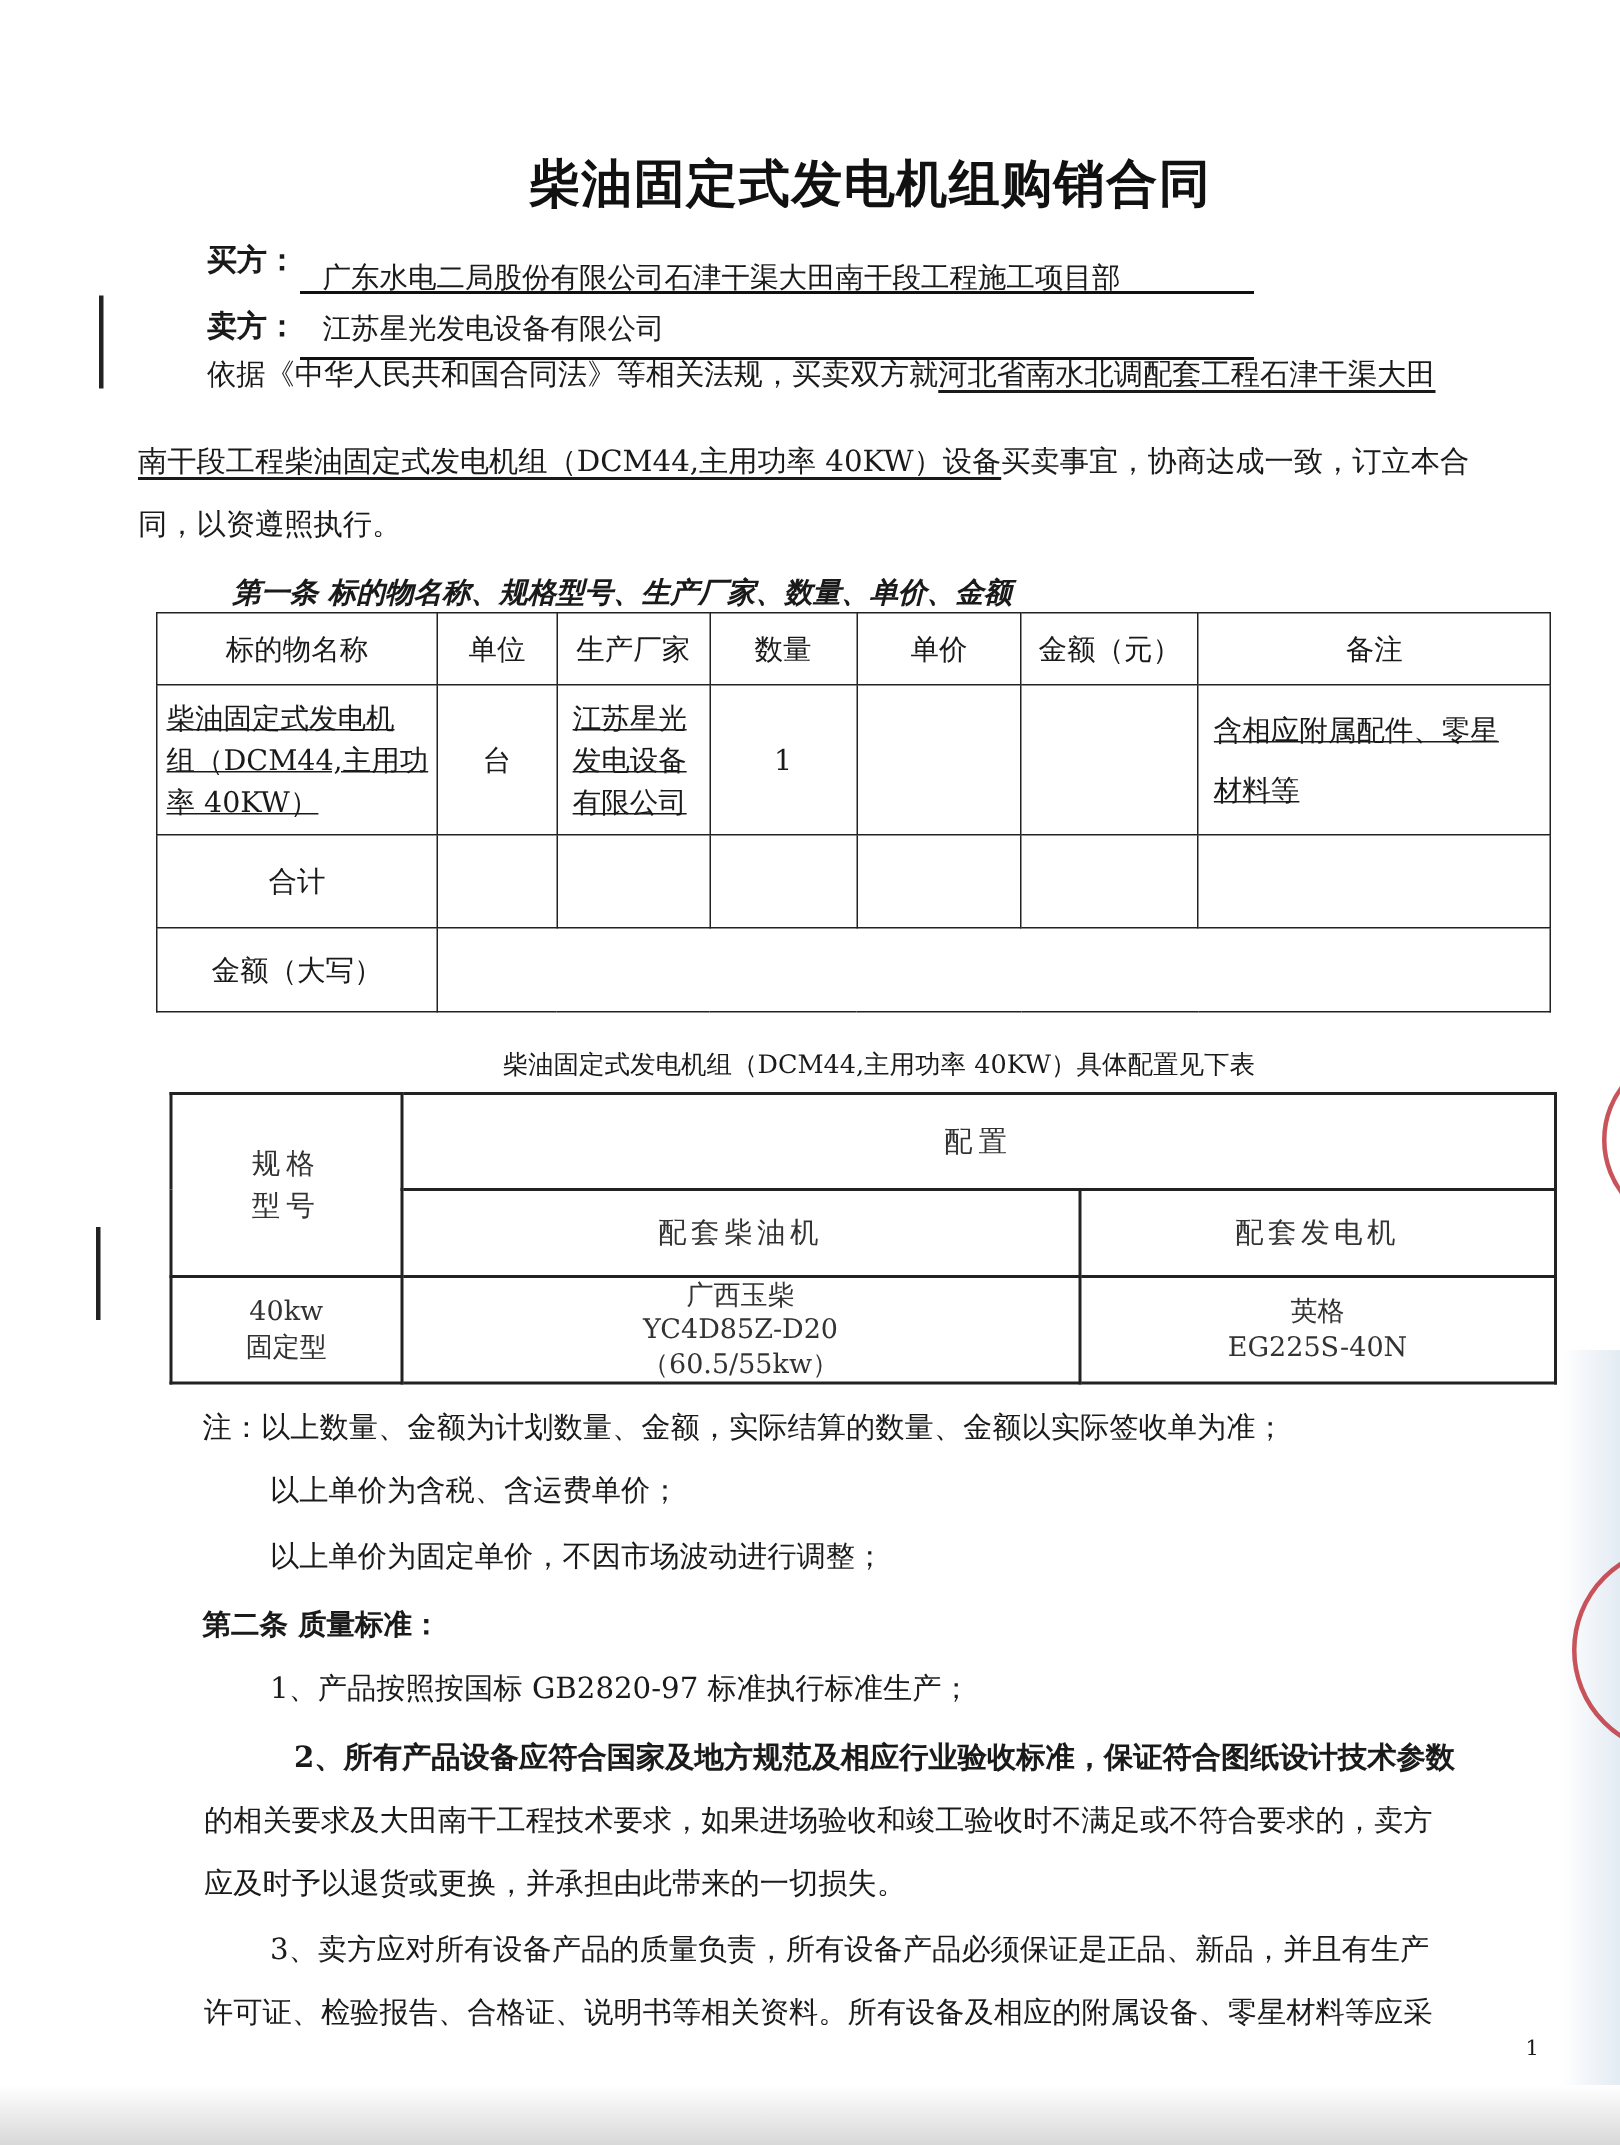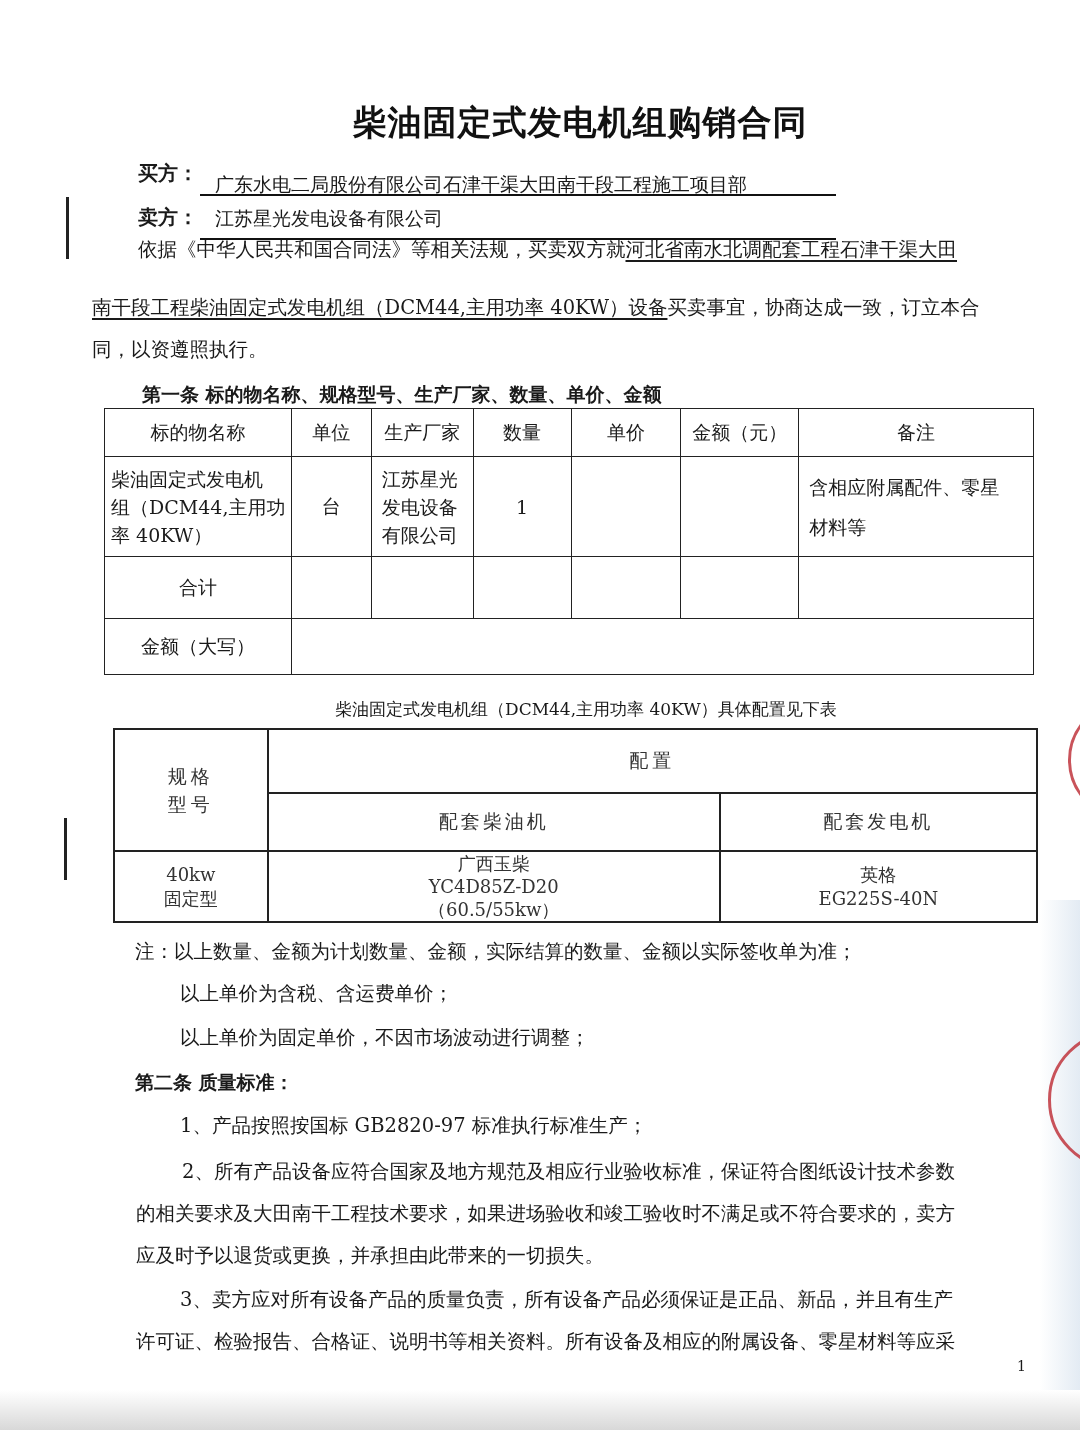--- a/index.html
+++ b/index.html
@@ -22,21 +22,21 @@
   .uline { position: absolute; height: 2px; background: #111; }
   .para { font-size: 19.5px; line-height: 40px; }
   .u { text-decoration: underline; text-decoration-thickness: 2px; text-underline-offset: 4px; }
   .heading { font-family: "DejaVu Sans", sans-serif; font-weight: bold; font-size: 19px; }
 
   table.t1 {
     position: absolute; left: 104px; top: 408px; width: 930px;
     border-collapse: collapse; font-size: 19px;
   }
   table.t1 td { border: 1.5px solid #222; text-align: center; vertical-align: middle; }
-  table.t1 td.left { text-align: left; padding-left: 6px; line-height: 28px; }
+  table.t1 td.left { text-align: left; padding-left: 6px; line-height: 28px; text-decoration: underline; }
 
   .caption { font-size: 17px; }
 
   table.t2 {
     position: absolute; left: 113px; top: 728px; width: 925px;
     border-collapse: collapse; font-size: 19px; color: #333;
     font-family: "DejaVu Serif", serif;
   }
   table.t2 td { border: 2px solid #222; text-align: center; vertical-align: middle; }
 
@@ -80,21 +80,21 @@
   <div class="uline" style="left:200px; top:238px; width:636px;"></div>
 
   <div class="abs para" style="left:138px; top:230px;">
     <span>依据《中华人民共和国合同法》等相关法规，买卖双方就</span><span class="u">河北省南水北调配套工程石津干渠大田</span>
   </div>
   <div class="abs para" style="left:92px; top:288px;">
     <span class="u">南干段工程柴油固定式发电机组（DCM44,主用功率 40KW）设备</span><span>买卖事宜，协商达成一致，订立本合</span>
   </div>
   <div class="abs para" style="left:92px; top:330px;">同，以资遵照执行。</div>
 
-  <div class="abs heading" style="left:142px; top:382px;">第一条  标的物名称、规格型号、生产厂家、数量、单价、金额</div>
+  <div class="abs heading" style="left:155px; top:382px;font-style:italic;">第一条  标的物名称、规格型号、生产厂家、数量、单价、金额</div>
 
   <table class="t1">
     <colgroup>
       <col style="width:187px">
         <col style="width:80px">
         <col style="width:102px">
       <col style="width:98px">
         <col style="width:110px">
         <col style="width:118px">
         <col style="width:235px">
@@ -182,20 +182,20 @@
     </tr>
   </tbody>
     </table>
 
   <div class="abs para" style="left:135px; top:932px;">注：以上数量、金额为计划数量、金额，实际结算的数量、金额以实际签收单为准；</div>
   <div class="abs para" style="left:180px; top:974px;">以上单价为含税、含运费单价；</div>
   <div class="abs para" style="left:180px; top:1018px;">以上单价为固定单价，不因市场波动进行调整；</div>
 
   <div class="abs heading" style="left:135px; top:1070px;">第二条  质量标准：</div>
   <div class="abs para" style="left:180px; top:1106px;">1、产品按照按国标 GB2820-97 标准执行标准生产；</div>
-  <div class="abs para" style="left:182px; top:1152px;">2、所有产品设备应符合国家及地方规范及相应行业验收标准，保证符合图纸设计技术参数</div>
+  <div class="abs para" style="left:196px; top:1152px;font-weight:bold;">2、所有产品设备应符合国家及地方规范及相应行业验收标准，保证符合图纸设计技术参数</div>
   <div class="abs para" style="left:136px; top:1236px;">应及时予以退货或更换，并承担由此带来的一切损失。</div>
   <div class="abs para" style="left:136px; top:1194px;">的相关要求及大田南干工程技术要求，如果进场验收和竣工验收时不满足或不符合要求的，卖方</div>
   <div class="abs para" style="left:180px; top:1280px;">3、卖方应对所有设备产品的质量负责，所有设备产品必须保证是正品、新品，并且有生产</div>
   <div class="abs para" style="left:136px; top:1322px;">许可证、检验报告、合格证、说明书等相关资料。所有设备及相应的附属设备、零星材料等应采</div>
 
   <div class="abs page-num" style="left:1017px; top:1358px;">1</div>
 </div>
 
 </body></html>

